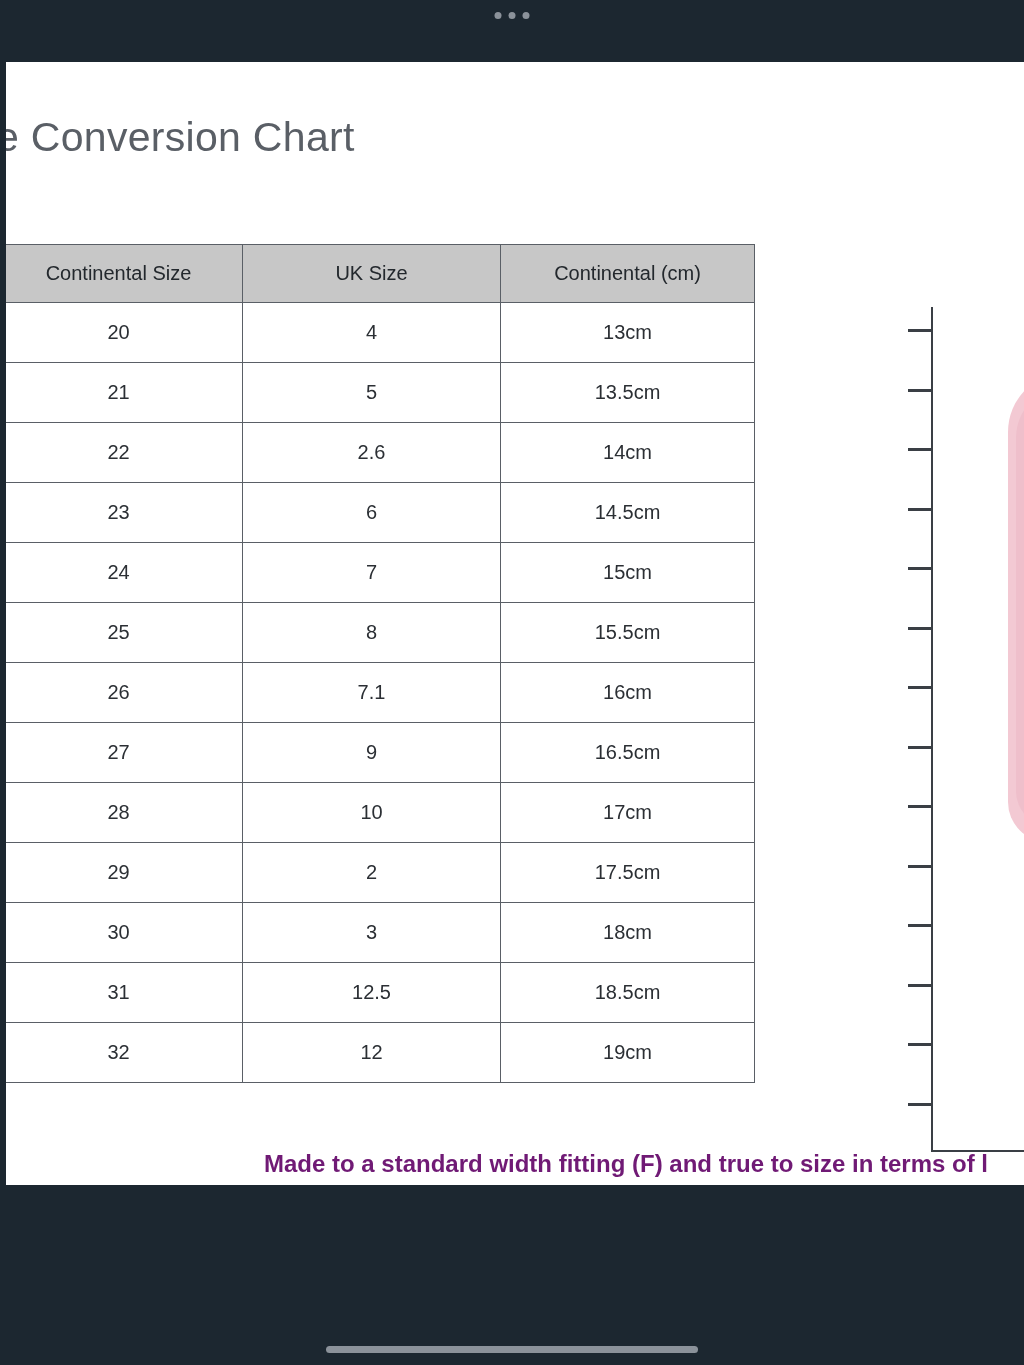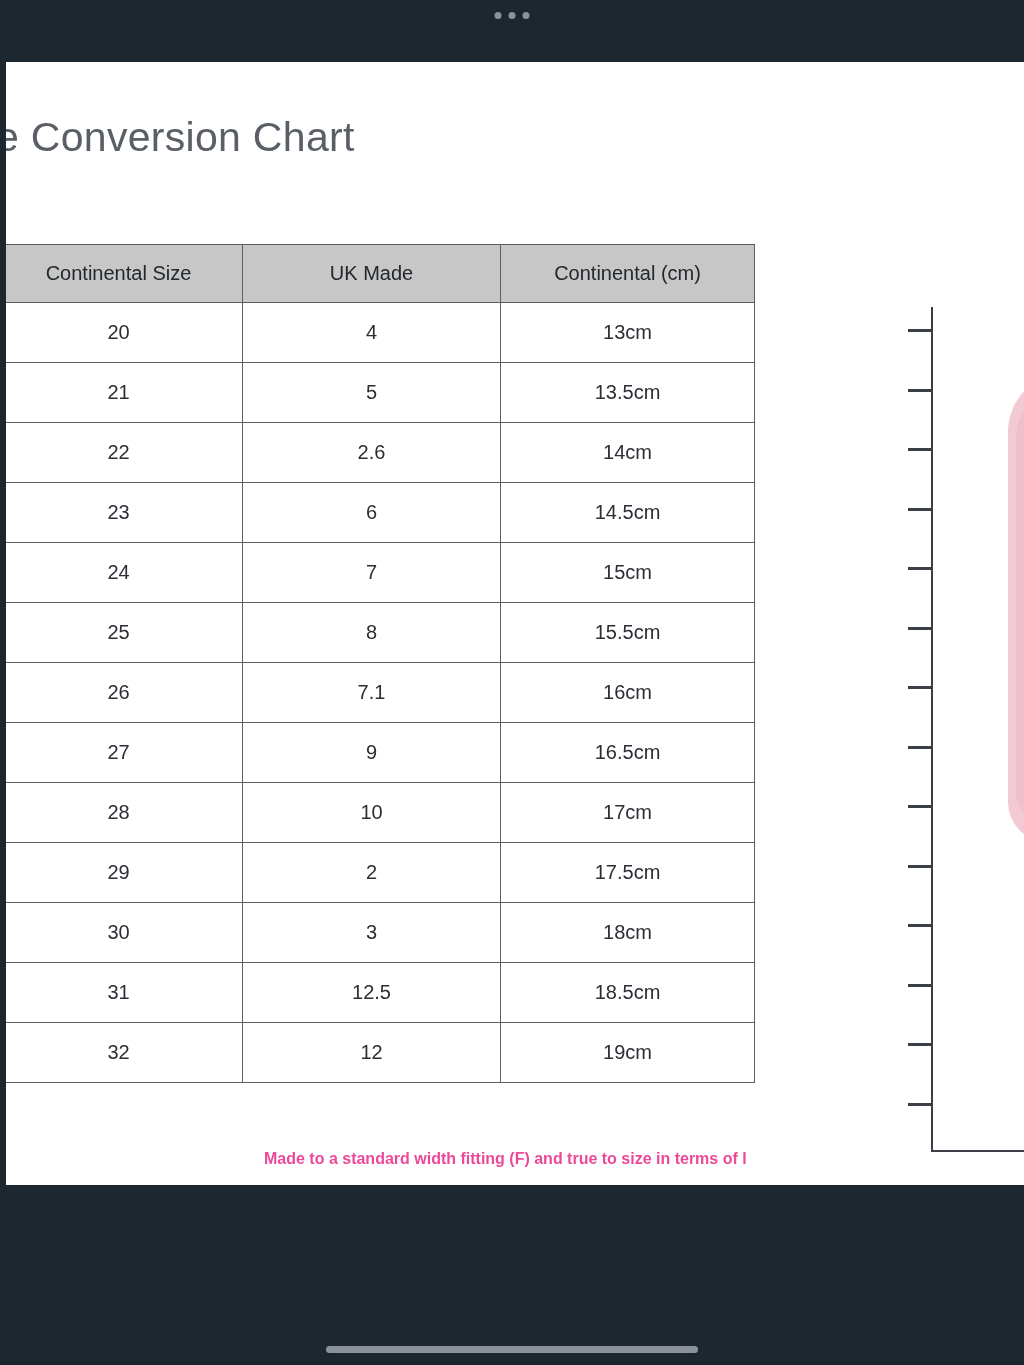--- a/index.html
+++ b/index.html
@@ -145,23 +145,23 @@
     height: 440px;
     background: #efbfcb;
     border-radius: 54px 54px 36px 36px;
   }
 
   
   .footnote {
     position: absolute;
     left: 258px;
     top: 1088px;
-    font-size: 16px;
+    font-size: 24px;
     font-weight: bold;
-    color: #ec4899;
+    color: #701a75;
     white-space: nowrap;
   }
 </style>
 </head>
 <body>
 
 <div class="top-bar">
   <div class="dots">
     <span></span>
     <span></span>
@@ -175,21 +175,21 @@
 
   <table class="size-table">
     <colgroup>
       <col class="c1">
         <col class="c2">
         <col class="c3">
     </colgroup>
     <thead>
       <tr>
         <th>Continental Size</th>
-        <th>UK Made</th>
+        <th>UK Size</th>
         <th>Continental (cm)</th>
       </tr>
     </thead>
     <tbody>
       <tr>
         <td>20</td>
         <td>4</td>
         <td>13cm</td>
       </tr>
       <tr>

